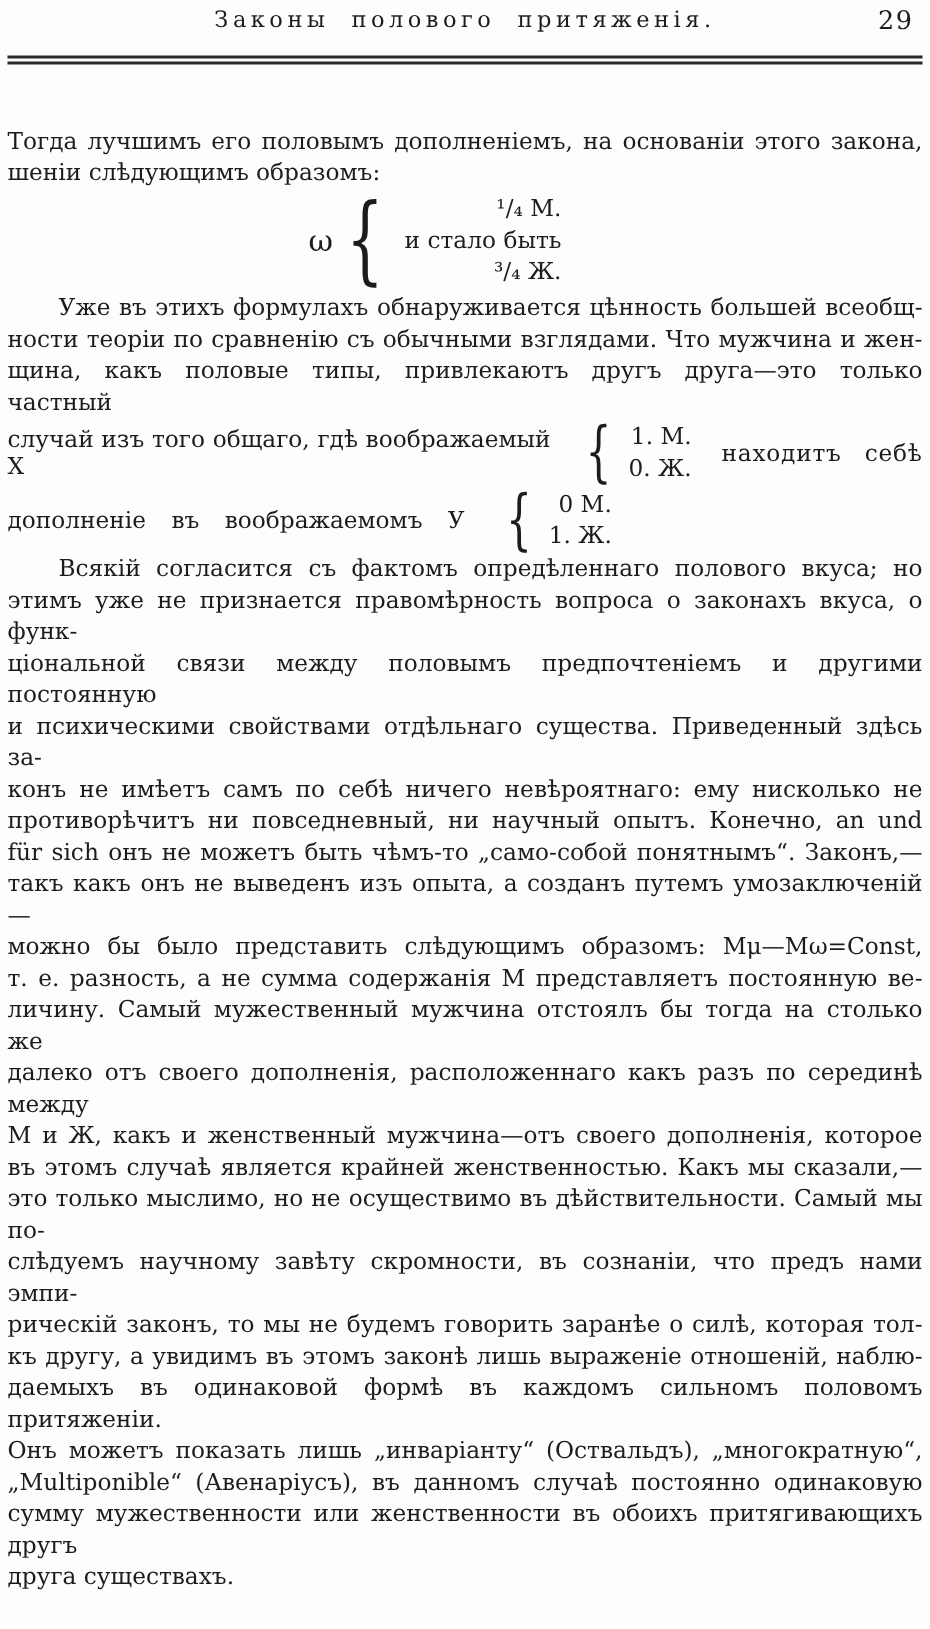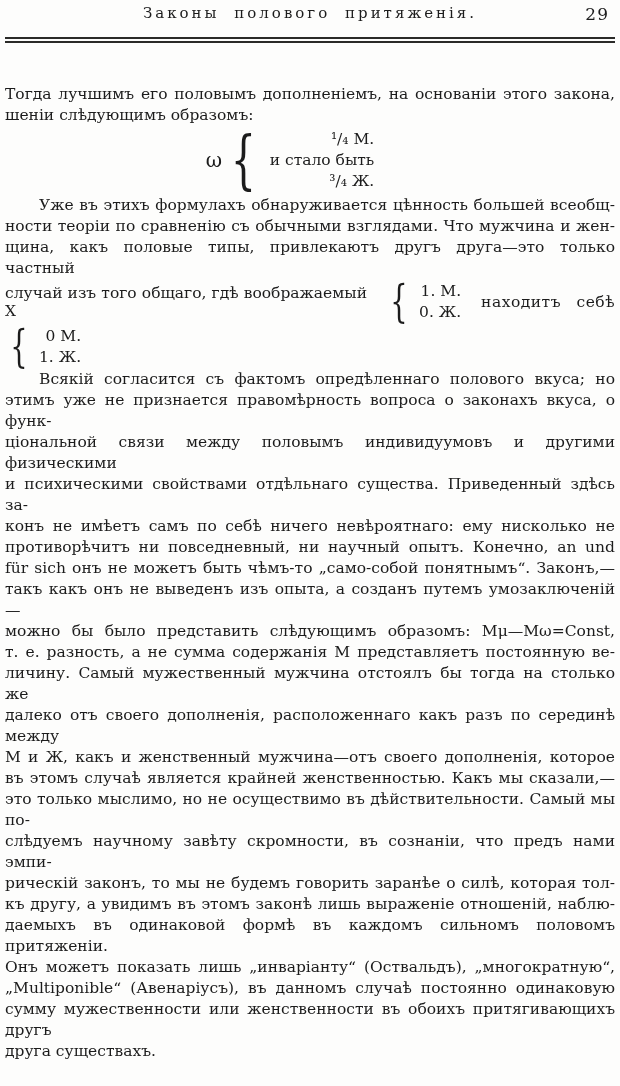--- a/index.html
+++ b/index.html
@@ -153,31 +153,32 @@
       <span class="if-before-x">случай изъ того общаго, гдѣ воображаемый X</span>
       <span class="brace h2">{</span>
       <span class="brace-col">
         <span class="brow">1.  М.</span>
         <span class="brow">0.  Ж.</span>
       </span>
       <span class="if-after-x">находитъ себѣ</span>
     </div>
 
     <div class="inline-formula">
+      <span class="if-before-y">дополненіе въ воображаемомъ У</span>
       <span class="brace h2">{</span>
       <span class="brace-col">
         <span class="brow">0  М.</span>
         <span class="brow">1.  Ж.</span>
       </span>
     </div>
 
     <div class="para">
         <div class="line indent">Всякій согласится съ фактомъ опредѣленнаго полового вкуса; но</div>
         <div class="line">этимъ уже не признается правомѣрность вопроса о законахъ вкуса, о функ-</div>
-        <div class="line">ціональной связи между половымъ индивидуумовъ и другими физическими</div>
+        <div class="line">ціональной связи между половымъ предпочтеніемъ и другими постоянную</div>
         <div class="line">и психическими свойствами отдѣльнаго существа. Приведенный здѣсь за-</div>
         <div class="line">конъ не имѣетъ самъ по себѣ ничего невѣроятнаго: ему нисколько не</div>
         <div class="line">противорѣчитъ ни повседневный, ни научный опытъ. Конечно, an und</div>
         <div class="line">für sich онъ не можетъ быть чѣмъ-то „само-собой понятнымъ“. Законъ,—</div>
         <div class="line">такъ какъ онъ не выведенъ изъ опыта, а созданъ путемъ умозаключеній—</div>
         <div class="line">можно бы было представить слѣдующимъ образомъ: Мμ—Мω=Const,</div>
         <div class="line">т. е. разность, а не сумма содержанія М представляетъ постоянную ве-</div>
         <div class="line">личину. Самый мужественный мужчина отстоялъ бы тогда на столько же</div>
         <div class="line">далеко отъ своего дополненія, расположеннаго какъ разъ по серединѣ между</div>
         <div class="line">М и Ж, какъ и женственный мужчина—отъ своего дополненія, которое</div>

